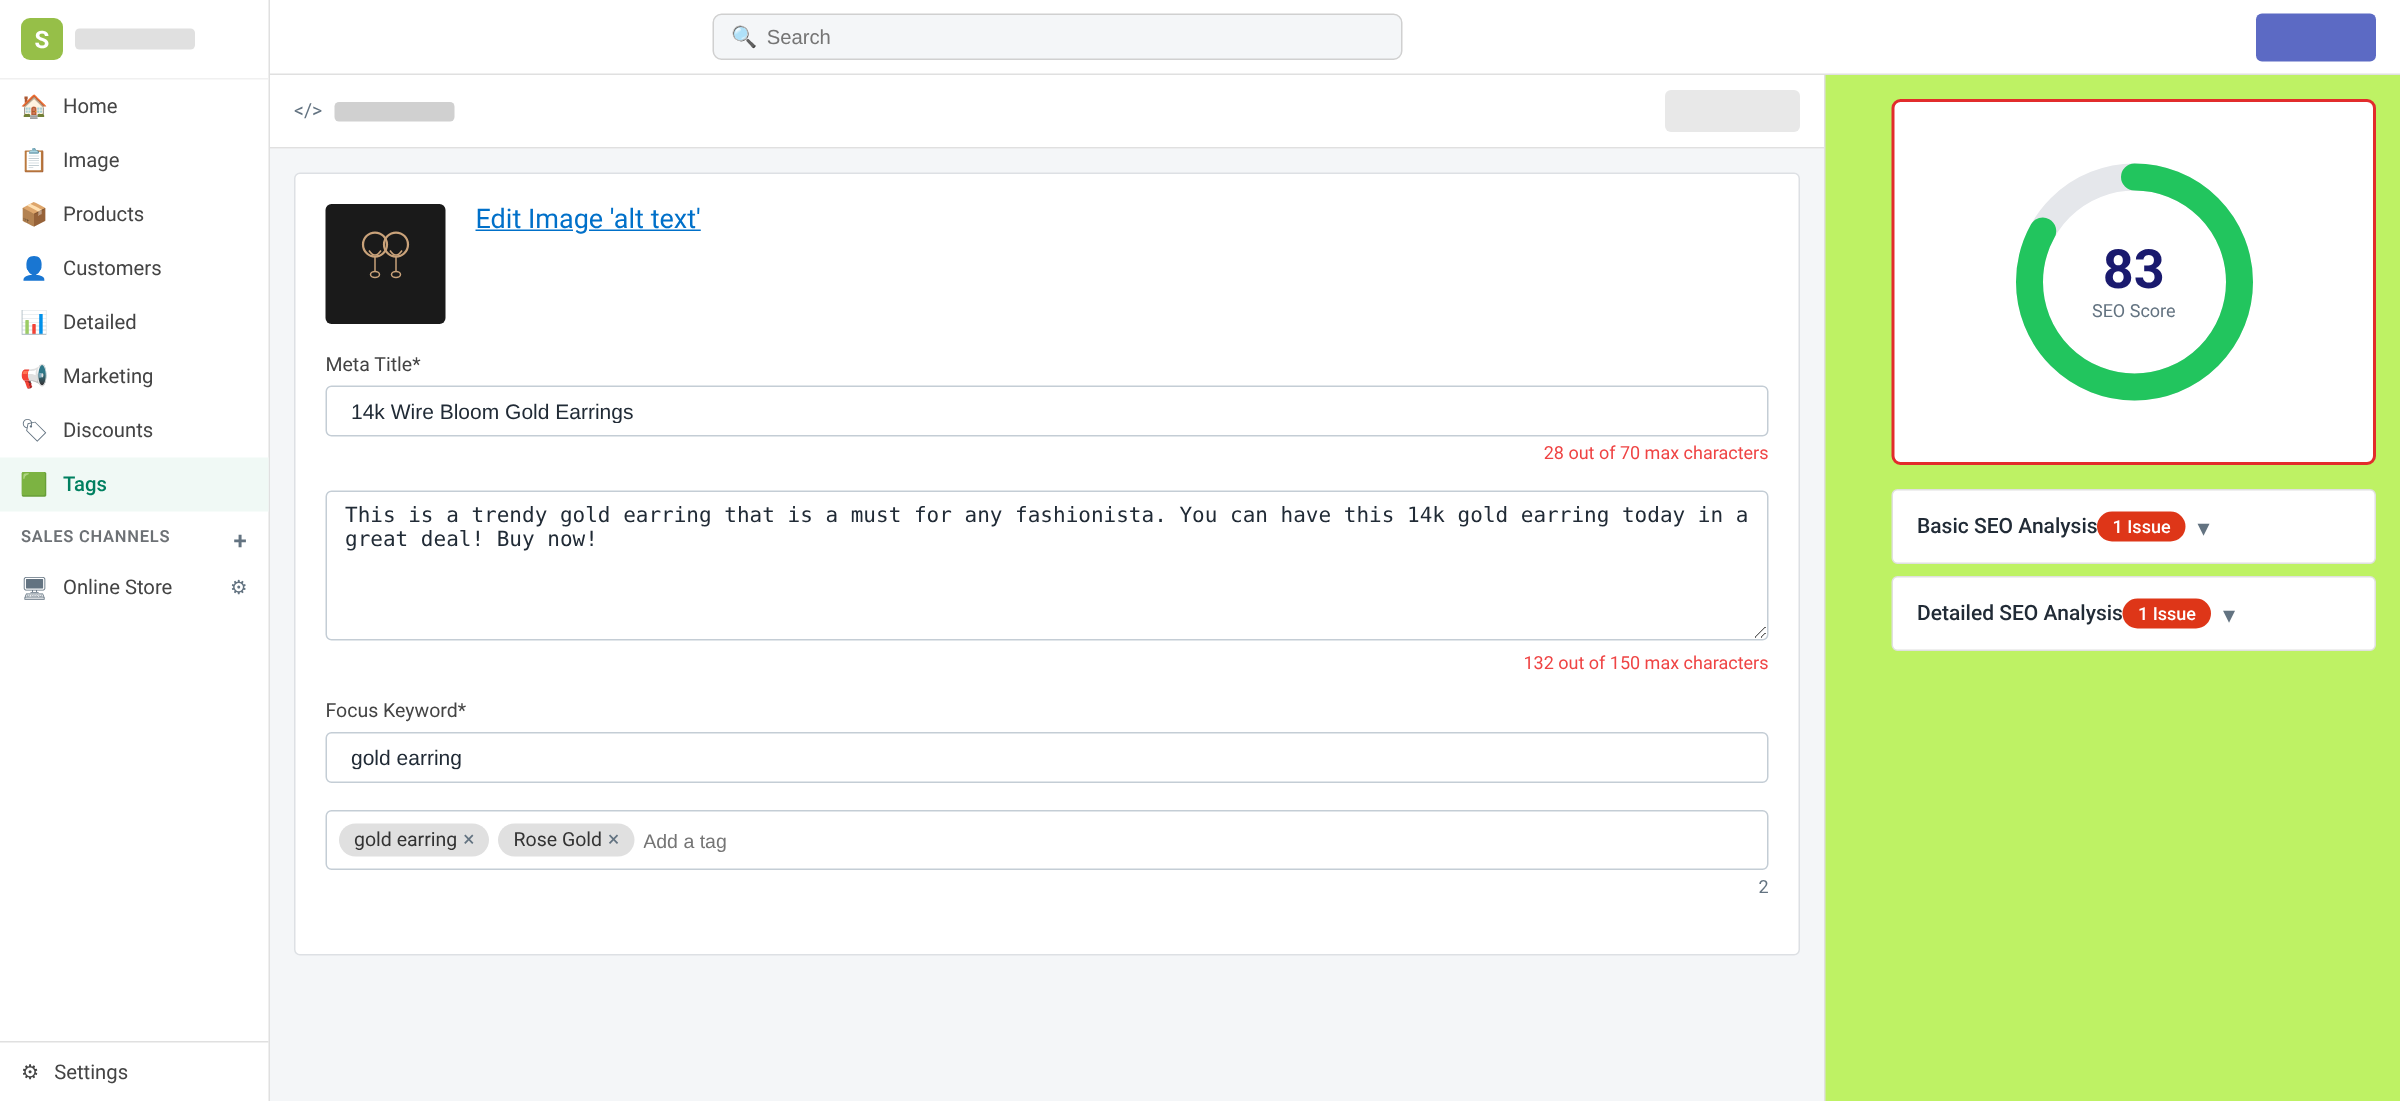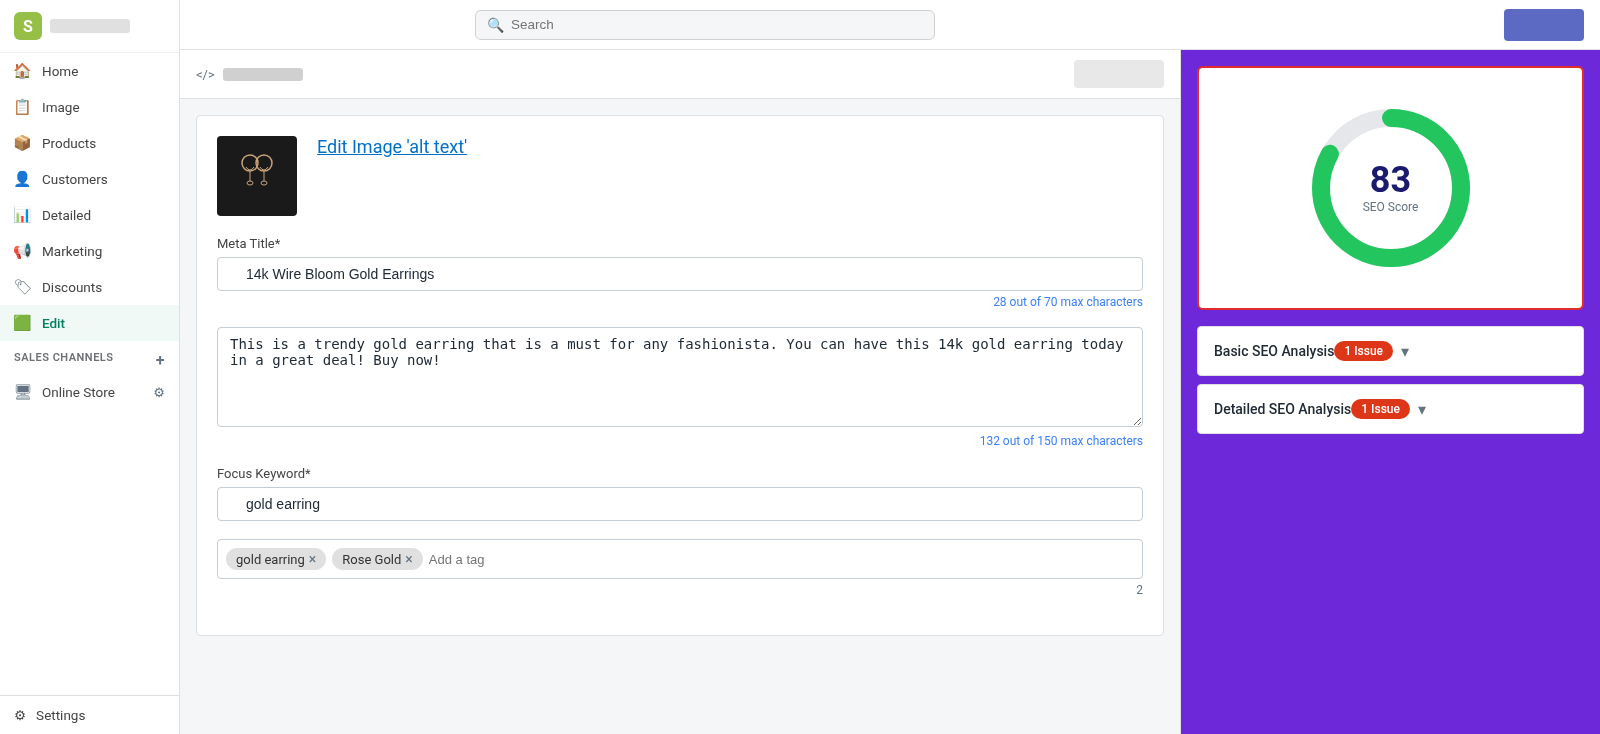--- a/index.html
+++ b/index.html
@@ -48,32 +48,32 @@
 
     
     .product-row { display: flex; align-items: flex-start; gap: 20px; margin-bottom: 20px; }
     .product-image { width: 80px; height: 80px; background: #1a1a1a; border-radius: 4px; display: flex; align-items: center; justify-content: center; flex-shrink: 0; }
     .product-image svg { width: 50px; height: 50px; }
     .edit-alt-link { color: #0070c9; text-decoration: underline; font-size: 18px; cursor: pointer; margin-top: 10px; }
 
     
     .field-group { margin-bottom: 18px; }
     .field-label { font-size: 13px; color: #444; margin-bottom: 6px; font-weight: 400; }
-    .field-input { width: 100%; border: 1px solid #c4cdd5; border-radius: 4px; padding: 8px 28px; font-size: 14px; color: #212b36; outline: none; }
+    .field-input { width: 100%; border: 1px solid #c4cdd5; border-radius: 4px; padding: 8px 16px; font-size: 14px; color: #212b36; outline: none; }
     .field-textarea { width: 100%; border: 1px solid #c4cdd5; border-radius: 4px; padding: 8px 12px; font-size: 14px; color: #212b36; outline: none; resize: vertical; min-height: 100px; }
-    .char-count { text-align: right; font-size: 12px; color: #3b82f6; margin-top: 4px; }
+    .char-count { text-align: right; font-size: 12px; color: #ef4444; margin-top: 4px; }
 
     
     .tags-container { border: 1px solid #c4cdd5; border-radius: 4px; padding: 6px 8px; min-height: 40px; display: flex; flex-wrap: wrap; gap: 6px; align-items: center; }
     .tag-chip { background: #e0e0e0; border-radius: 12px; padding: 3px 10px; font-size: 13px; color: #333; display: flex; align-items: center; gap: 4px; }
     .tag-chip .tag-remove { cursor: pointer; color: #637381; font-size: 14px; }
     .tag-add-input { border: none; outline: none; font-size: 13px; color: #444; background: none; min-width: 80px; }
 
     
-    .right-panel { width: 420px; flex-shrink: 0; overflow-y: auto; background: #6d28d9; border-left: 1px solid #e0e0e0; }
+    .right-panel { width: 384px; flex-shrink: 0; overflow-y: auto; background: #bef264; border-left: 1px solid #e0e0e0; padding-left: 28px; }
 
     
     .seo-score-card { background: #fff; border: 2.5px solid #e22c2c; border-radius: 6px; margin: 16px; padding: 20px; display: flex; flex-direction: column; align-items: center; }
 
     
     .donut-container { position: relative; width: 180px; height: 180px; margin: 10px 0; }
     .donut-container svg { width: 180px; height: 180px; }
     .donut-label { position: absolute; top: 50%; left: 50%; transform: translate(-50%, -50%); text-align: center; }
     .donut-score { font-size: 36px; font-weight: 700; color: #1a1a6e; line-height: 1; }
     .donut-text { font-size: 12px; color: #637381; margin-top: 2px; }
@@ -128,21 +128,21 @@
       <div class="nav-item">
       <span class="nav-icon">📢</span>
       <span>Marketing</span>
     </div>
       <div class="nav-item">
       <span class="nav-icon">🏷</span>
       <span>Discounts</span>
     </div>
       <div class="nav-item active">
       <span class="nav-icon">🟩</span>
-      <span>Edit</span>
+      <span>Tags</span>
     </div>
     </div>
 
   <div class="nav-section-title">
     <span>SALES CHANNELS</span>
     <span class="add-icon">+</span>
   </div>
 
   <div class="nav-item">
     <span class="nav-icon">🖥</span>

